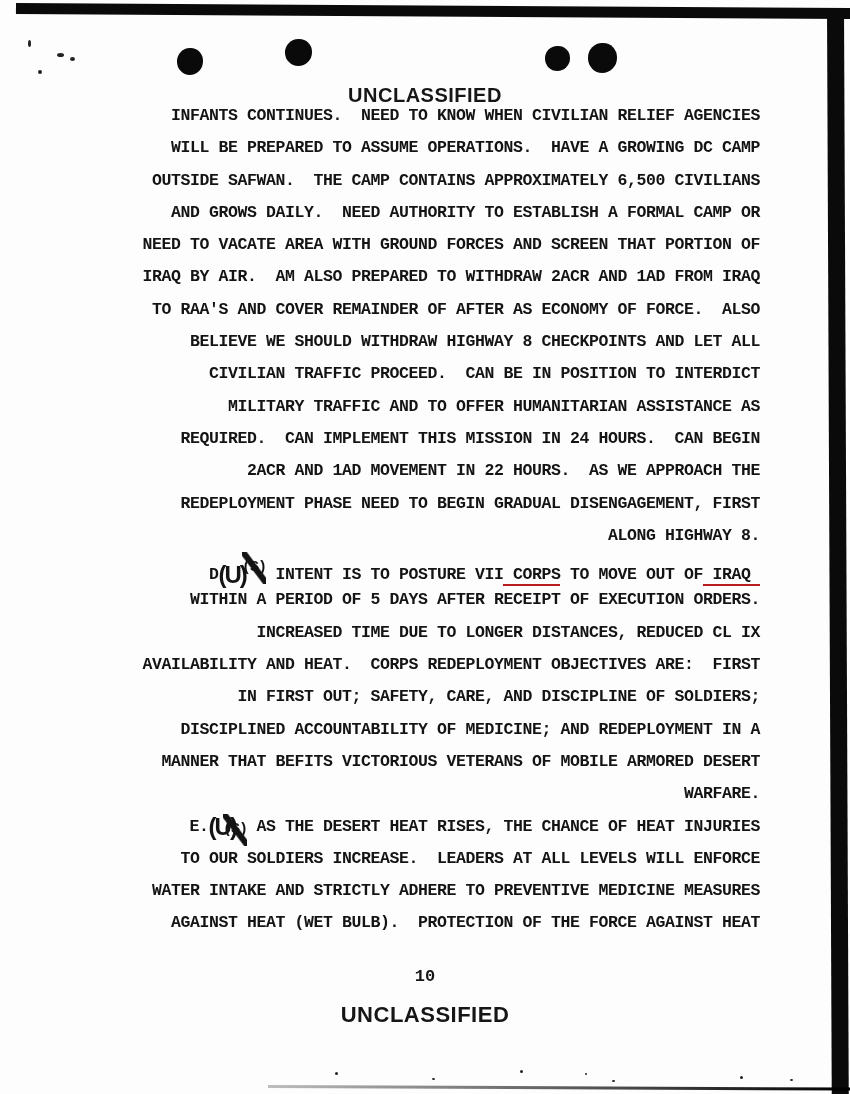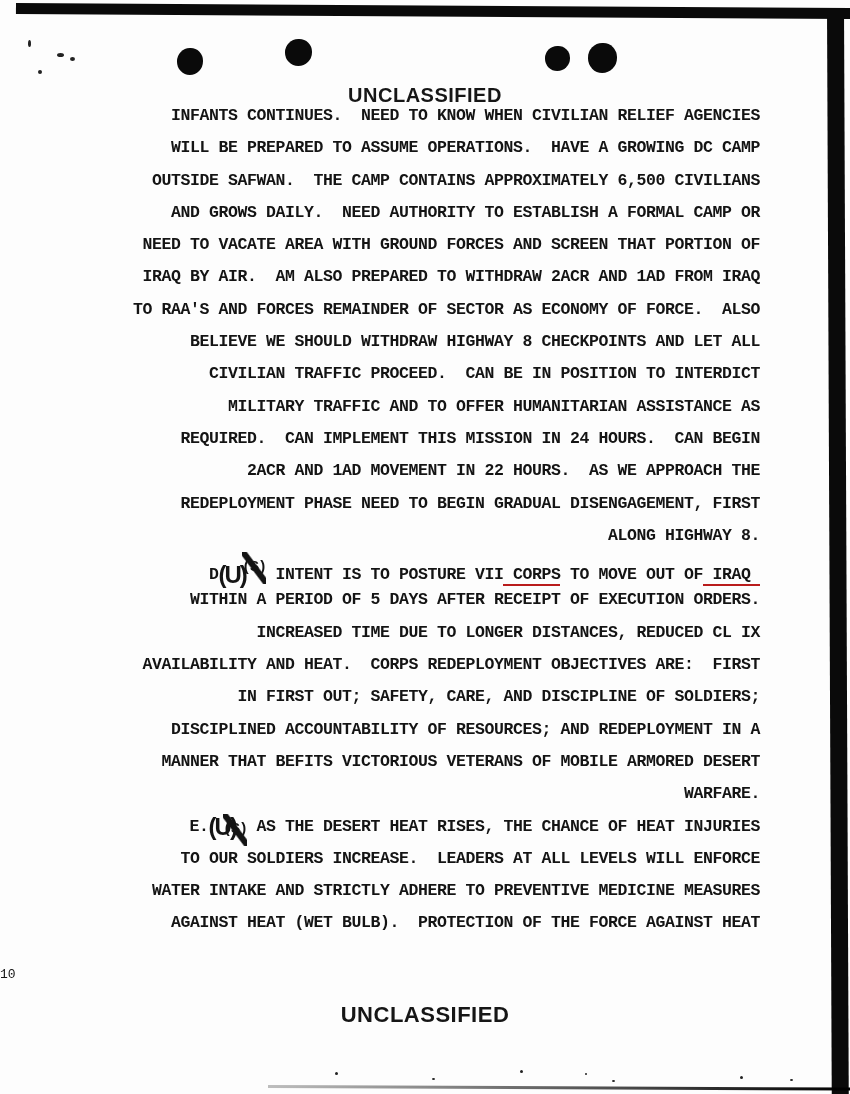--- a/index.html
+++ b/index.html
@@ -18,22 +18,22 @@
   
   .punch-dot{position:absolute;background:#0a0a0a;border-radius:50% 48% 52% 50%;}
   .speckle{position:absolute;background:#222;border-radius:50%;}
   
   .header-class{
     position:absolute;left:0;top:84px;width:850px;text-align:center;
     font-family:"Liberation Sans",sans-serif;font-weight:700;font-size:20px;
     letter-spacing:0.5px;color:#161616;
   }
   .page-num{
-    position:absolute;left:0;top:967px;width:850px;text-align:left;
-    font-family:"Liberation Mono",monospace;font-weight:400;font-size:13px;color:#161616;
+    position:absolute;left:0;top:967px;width:850px;text-align:center;
+    font-family:"Liberation Mono",monospace;font-weight:700;font-size:17px;color:#161616;
   }
   .footer-class{
     position:absolute;left:0;top:1002px;width:850px;text-align:center;
     font-family:"Liberation Sans",sans-serif;font-weight:700;font-size:22px;
     letter-spacing:0.5px;color:#161616;
   }
   
   .body-block{position:absolute;left:100px;top:100px;width:660px;text-align:right;}
   .line{
     white-space:pre;height:32.3px;line-height:32.3px;
@@ -84,34 +84,34 @@
 
   <div class="header-class">UNCLASSIFIED</div>
 
   <div class="body-block" id="doc-body">
       <div class="line"><span class="seg-plain">INFANTS CONTINUES.  NEED TO KNOW WHEN CIVILIAN RELIEF AGENCIES</span></div>
       <div class="line"><span class="seg-plain">WILL BE PREPARED TO ASSUME OPERATIONS.  HAVE A GROWING DC CAMP</span></div>
       <div class="line"><span class="seg-plain">OUTSIDE SAFWAN.  THE CAMP CONTAINS APPROXIMATELY 6,500 CIVILIANS</span></div>
       <div class="line"><span class="seg-plain">AND GROWS DAILY.  NEED AUTHORITY TO ESTABLISH A FORMAL CAMP OR</span></div>
       <div class="line"><span class="seg-plain">NEED TO VACATE AREA WITH GROUND FORCES AND SCREEN THAT PORTION OF</span></div>
       <div class="line"><span class="seg-plain">IRAQ BY AIR.  AM ALSO PREPARED TO WITHDRAW 2ACR AND 1AD FROM IRAQ</span></div>
-      <div class="line"><span class="seg-plain">TO RAA'S AND FORCES REMAINDER OF SECTOR AS ECONOMY OF FORCE.  ALSO</span></div>
+      <div class="line"><span class="seg-plain">TO RAA'S AND COVER REMAINDER OF AFTER AS ECONOMY OF FORCE.  ALSO</span></div>
       <div class="line"><span class="seg-plain">BELIEVE WE SHOULD WITHDRAW HIGHWAY 8 CHECKPOINTS AND LET ALL</span></div>
       <div class="line"><span class="seg-plain">CIVILIAN TRAFFIC PROCEED.  CAN BE IN POSITION TO INTERDICT</span></div>
       <div class="line"><span class="seg-plain">MILITARY TRAFFIC AND TO OFFER HUMANITARIAN ASSISTANCE AS</span></div>
       <div class="line"><span class="seg-plain">REQUIRED.  CAN IMPLEMENT THIS MISSION IN 24 HOURS.  CAN BEGIN</span></div>
       <div class="line"><span class="seg-plain">2ACR AND 1AD MOVEMENT IN 22 HOURS.  AS WE APPROACH THE</span></div>
       <div class="line"><span class="seg-plain">REDEPLOYMENT PHASE NEED TO BEGIN GRADUAL DISENGAGEMENT, FIRST</span></div>
       <div class="line"><span class="seg-plain">ALONG HIGHWAY 8.</span></div>
       <div class="line"><span class="seg-plain">    D</span><span class="seg-handwritten">(U)</span><span class="seg-struck">(S)</span><span class="seg-plain"> INTENT IS TO POSTURE VII</span><span class="seg-underline"> CORPS</span><span class="seg-plain"> TO MOVE OUT OF</span><span class="seg-underline"> IRAQ </span></div>
       <div class="line"><span class="seg-plain">WITHIN A PERIOD OF 5 DAYS AFTER RECEIPT OF EXECUTION ORDERS.</span></div>
       <div class="line"><span class="seg-plain">INCREASED TIME DUE TO LONGER DISTANCES, REDUCED CL IX</span></div>
       <div class="line"><span class="seg-plain">AVAILABILITY AND HEAT.  CORPS REDEPLOYMENT OBJECTIVES ARE:  FIRST</span></div>
       <div class="line"><span class="seg-plain">IN FIRST OUT; SAFETY, CARE, AND DISCIPLINE OF SOLDIERS;</span></div>
-      <div class="line"><span class="seg-plain">DISCIPLINED ACCOUNTABILITY OF RESOURCES; AND REDEPLOYMENT IN A</span></div>
+      <div class="line"><span class="seg-plain">DISCIPLINED ACCOUNTABILITY OF MEDICINE; AND REDEPLOYMENT IN A</span></div>
       <div class="line"><span class="seg-plain">MANNER THAT BEFITS VICTORIOUS VETERANS OF MOBILE ARMORED DESERT</span></div>
       <div class="line"><span class="seg-plain">WARFARE.</span></div>
       <div class="line"><span class="seg-plain">    E.</span><span class="seg-handwritten">(U)</span><span class="seg-struck2">(S)</span><span class="seg-plain"> AS THE DESERT HEAT RISES, THE CHANCE OF HEAT INJURIES</span></div>
       <div class="line"><span class="seg-plain">TO OUR SOLDIERS INCREASE.  LEADERS AT ALL LEVELS WILL ENFORCE</span></div>
       <div class="line"><span class="seg-plain">WATER INTAKE AND STRICTLY ADHERE TO PREVENTIVE MEDICINE MEASURES</span></div>
       <div class="line"><span class="seg-plain">AGAINST HEAT (WET BULB).  PROTECTION OF THE FORCE AGAINST HEAT</span></div>
     </div>
 
   <div class="page-num">10</div>
   <div class="footer-class">UNCLASSIFIED</div>

